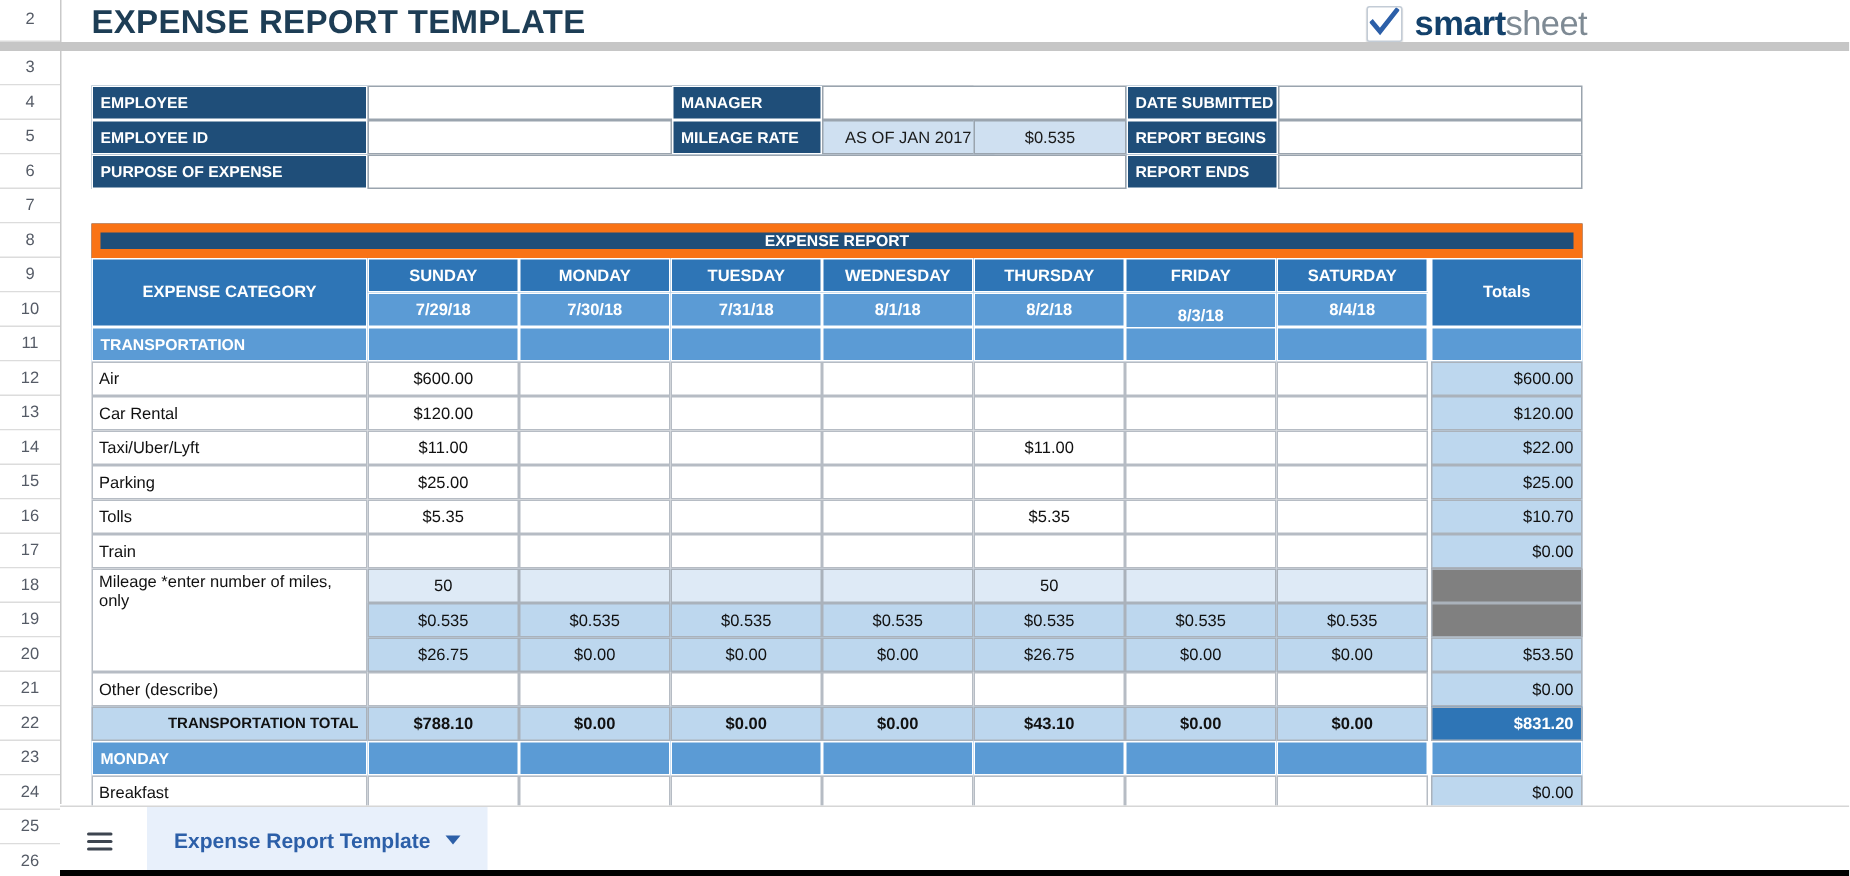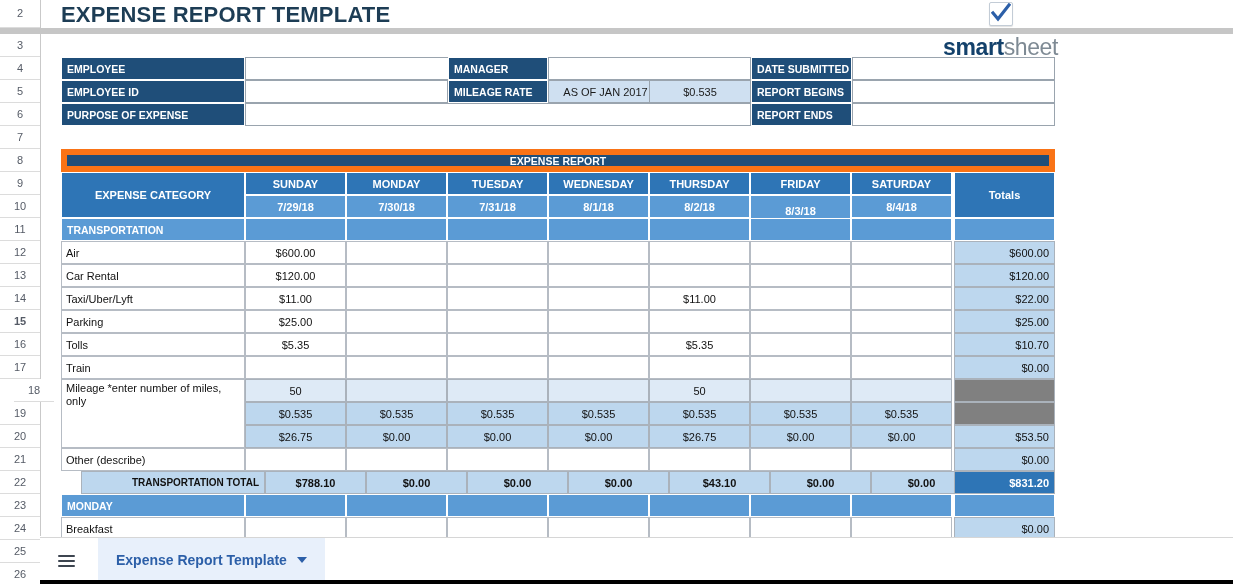--- a/index.html
+++ b/index.html
@@ -76,21 +76,20 @@
   }
 
   
   .logo {
     position: absolute;
     right: 175px;
     top: 2px;
     display: flex;
     align-items: center;
     gap: 8px;
-    flex-direction: column;
   }
   .logo-mark {
     width: 22px;
     height: 22px;
     background: #ffffff;
     border: 1px solid #c3ccd6;
     border-radius: 2px;
     position: relative;
     box-shadow: 0 1px 1px rgba(0,0,0,0.12);
   }
@@ -177,21 +176,20 @@
   }
   .tot-gray {
     background: #808080;
     border: 1px solid #aab2bb;
   }
   .sum-row {
     background: #bdd7ee;
     border: 1px solid #aab2bb;
     color: #111111;
     font-weight: bold;
-    margin-left: 20px;
   }
   .sum-label {
     justify-content: flex-end;
     padding-right: 5px;
     font-size: 10px;
   }
   .sum-num { justify-content: center; }
   .sum-grand {
     background: #2e75b6;
     border: 1px solid #aab2bb;
@@ -312,24 +310,24 @@
       <div class="rownum" style="top: 80px; height: 23px;">5</div>
       <div class="rownum" style="top: 103px; height: 23px;">6</div>
       <div class="rownum" style="top: 126px; height: 23px;">7</div>
       <div class="rownum" style="top: 149px; height: 23px;">8</div>
       <div class="rownum" style="top: 172px; height: 23px;">9</div>
       <div class="rownum" style="top: 195px; height: 23px;">10</div>
       <div class="rownum" style="top: 218px; height: 23px;">11</div>
       <div class="rownum" style="top: 241px; height: 23px;">12</div>
       <div class="rownum" style="top: 264px; height: 23px;">13</div>
       <div class="rownum" style="top: 287px; height: 23px;">14</div>
-      <div class="rownum" style="top: 310px; height: 23px; font-weight: bold;">15</div>
+      <div class="rownum" style="top: 310px; height: 23px;">15</div>
       <div class="rownum" style="top: 333px; height: 23px;">16</div>
       <div class="rownum" style="top: 356px; height: 23px;">17</div>
-      <div class="rownum" style="top: 379px; height: 23px; margin-left: 14px;">18</div>
+      <div class="rownum" style="top: 379px; height: 23px;">18</div>
       <div class="rownum" style="top: 402px; height: 23px;">19</div>
       <div class="rownum" style="top: 425px; height: 23px;">20</div>
       <div class="rownum" style="top: 448px; height: 23px;">21</div>
       <div class="rownum" style="top: 471px; height: 23px;">22</div>
       <div class="rownum" style="top: 494px; height: 23px;">23</div>
       <div class="rownum" style="top: 517px; height: 23px;">24</div>
       <div class="rownum" style="top: 540px; height: 23px;">25</div>
       <div class="rownum" style="top: 563px; height: 23px;">26</div>
     </div>
 

